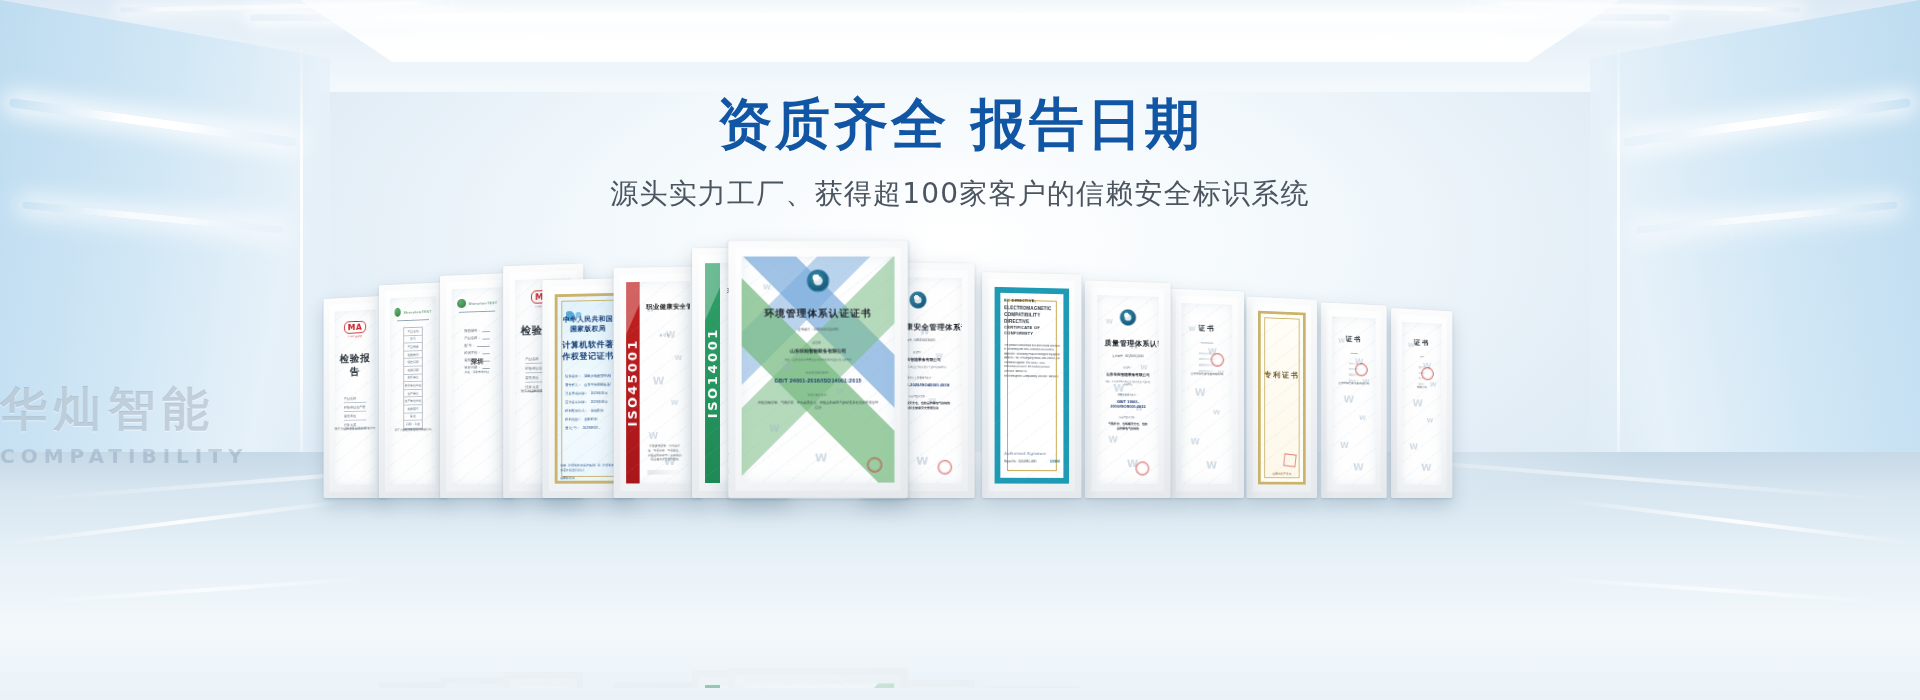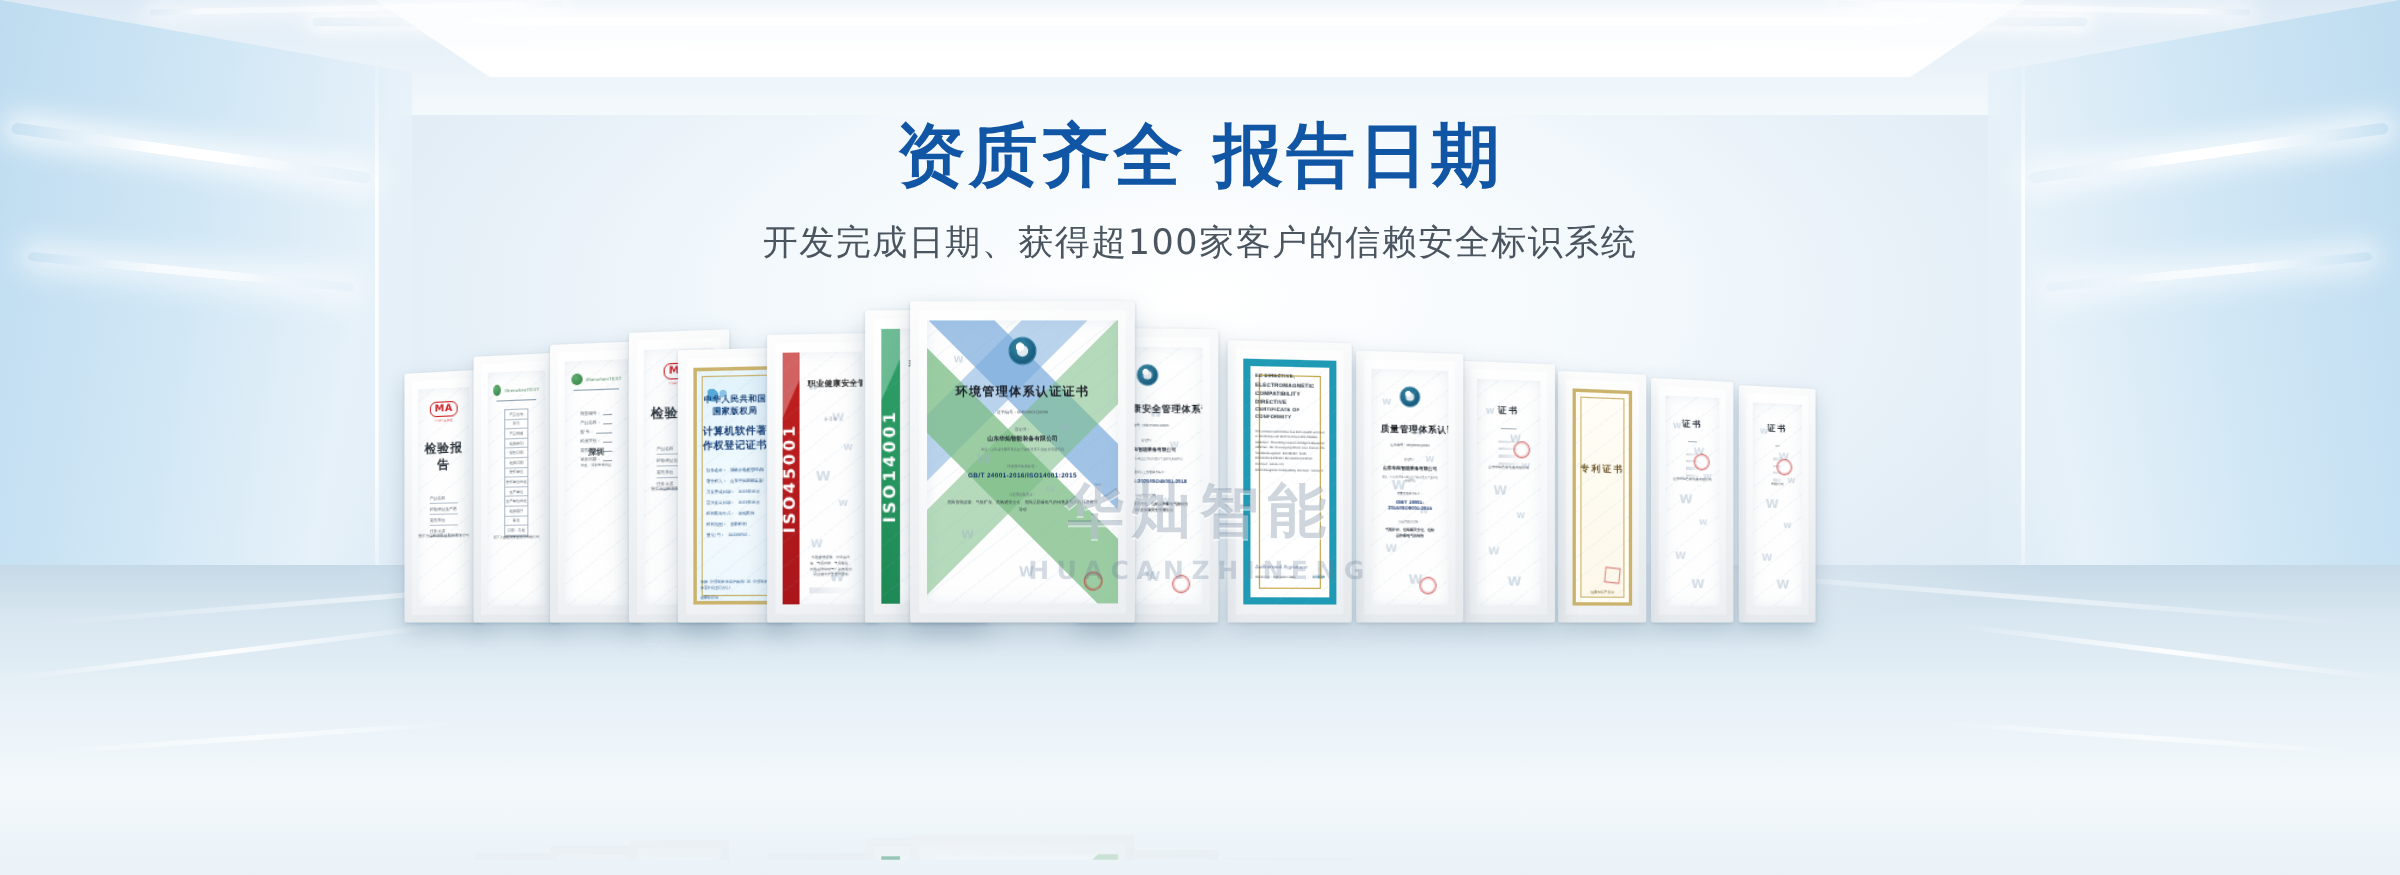--- a/index.html
+++ b/index.html
@@ -239,21 +239,21 @@
     transform: scaleY(-1);
     -webkit-mask-image: linear-gradient(180deg, rgba(0,0,0,.42) 0%, rgba(0,0,0,.12) 42%, rgba(0,0,0,0) 78%);
             mask-image: linear-gradient(180deg, rgba(0,0,0,.42) 0%, rgba(0,0,0,.12) 42%, rgba(0,0,0,0) 78%);
     filter: blur(.6px);
     pointer-events:none;
   }
   #reflect .cert { box-shadow:none; bottom:auto; top:0; }
 
   
   .brand {
-    position:absolute; left:0; top:378px; width:1920px; text-align:center; z-index:60;
+    position:absolute; left:0; top:378px; width:1920px; text-align:left; z-index:60;
     pointer-events:none;
   }
   .brand-cn {
     font-family:"DejaVu Sans","Liberation Sans",sans-serif;
     font-size: 47px; font-weight: 700; color: rgba(96,120,145,.30);
     letter-spacing: 7px;
     text-shadow: 0 1px 0 rgba(255,255,255,.5);
   }
   .brand-en {
     margin-top: 3px;
@@ -288,21 +288,21 @@
   <div class="floor-shine"></div>
   <div class="floor-line fl1"></div>
   <div class="floor-line fl2"></div>
   <div class="floor-line fl3"></div>
   <div class="floor-line fl4"></div>
   <div class="floor-line fl5"></div>
   <div class="floor-line fl6"></div>
 
   <div class="headings">
     <div class="title">资质齐全 报告日期</div>
-    <div class="subtitle">开发完成日期、获得超100家客户的信赖安全标识系统</div>
+    <div class="subtitle">源头实力工厂、获得超100家客户的信赖安全标识系统</div>
   </div>
 
   <div id="certwall">
       <div class="cert" title="检验检测报告" style="left: 318px; width: 74px; height: 228px; z-index: 1; transform: perspective(900px) rotateY(-13.3deg) scale(0.88); transform-origin: center bottom;">
         <div class="mat">
           <div class="paper">
             <div class="pp">
               <div style="display: flex; flex-direction: column; align-items: center; margin-top: 6px;">
                 <div class="cma">MA</div>
                 <div class="cma-sub">中国计量认证</div>
@@ -755,16 +755,16 @@
         <div class="cert" title="质量管理体系认证证书" style="left: 1082px; width: 92px; height: 230px; z-index: 5; transform: perspective(900px) rotateY(7.6deg) scale(0.94); transform-origin: center bottom;">
           <div class="mat"></div>
         </div>
         <div class="cert" title="荣誉证书" style="left: 1166px; width: 82px; height: 226px; z-index: 4; transform: perspective(900px) rotateY(9.5deg) scale(0.92); transform-origin: center bottom;"></div>
         <div class="cert" title="专利证书" style="left: 1242px; width: 80px; height: 222px; z-index: 3; transform: perspective(900px) rotateY(11.4deg) scale(0.9); transform-origin: center bottom;"></div>
       </div>
     </div>
 
   <div class="brand">
     <div class="brand-cn">华灿智能</div>
-    <div class="brand-en">HUACANZHINENG</div>
+    <div class="brand-en">COMPATIBILITY</div>
   </div>
 
 </div>
 
 </body></html>

